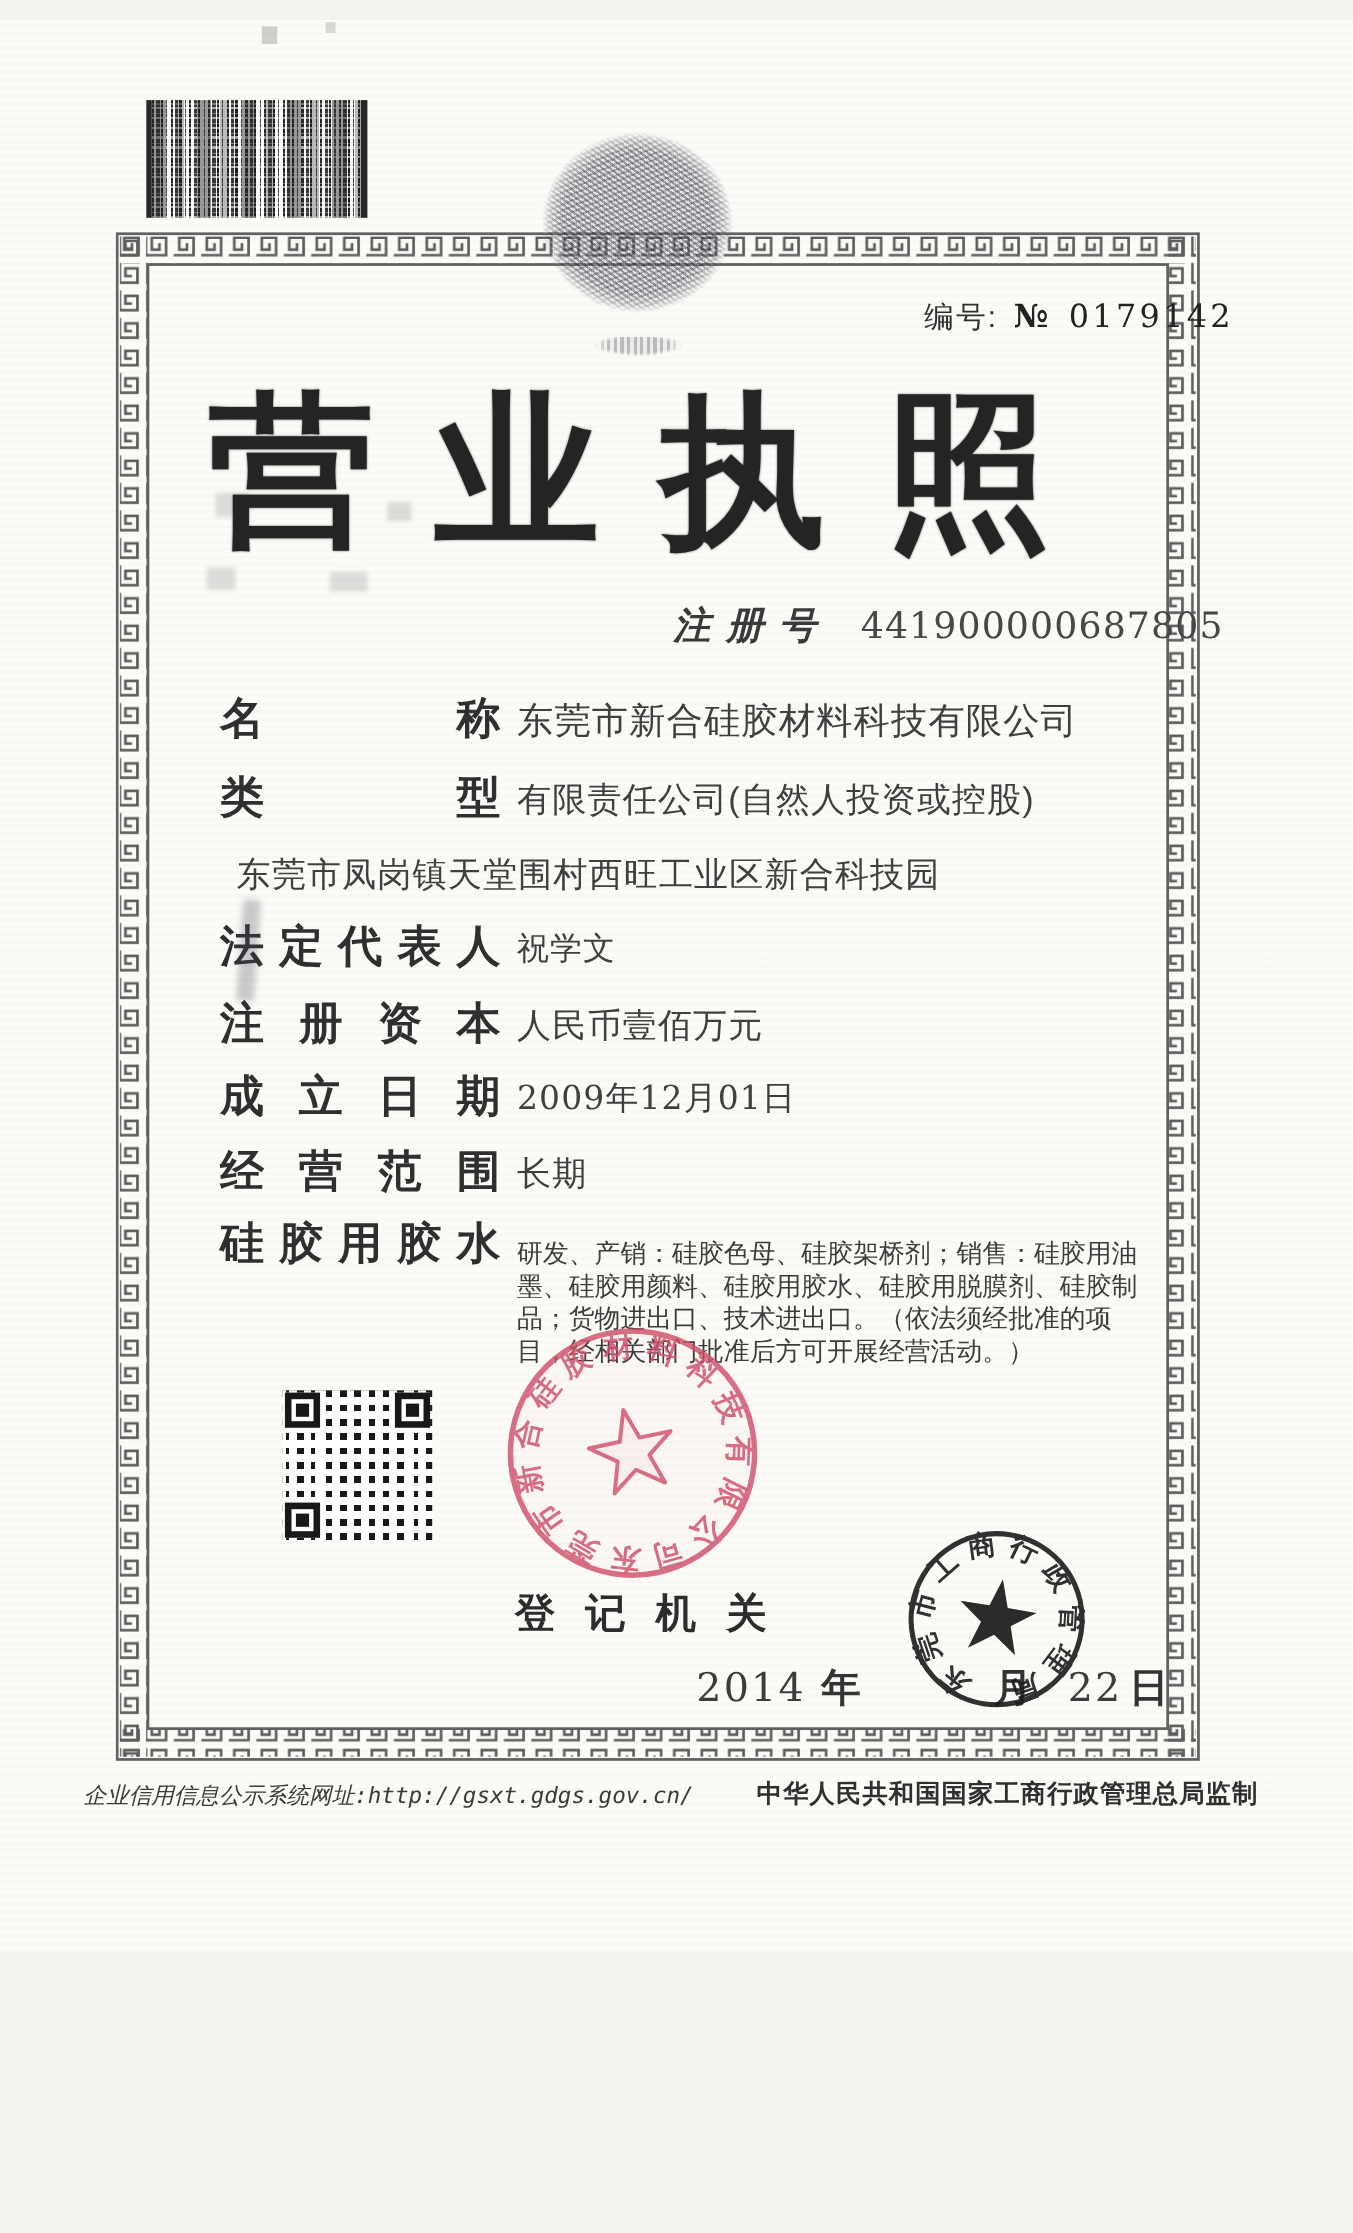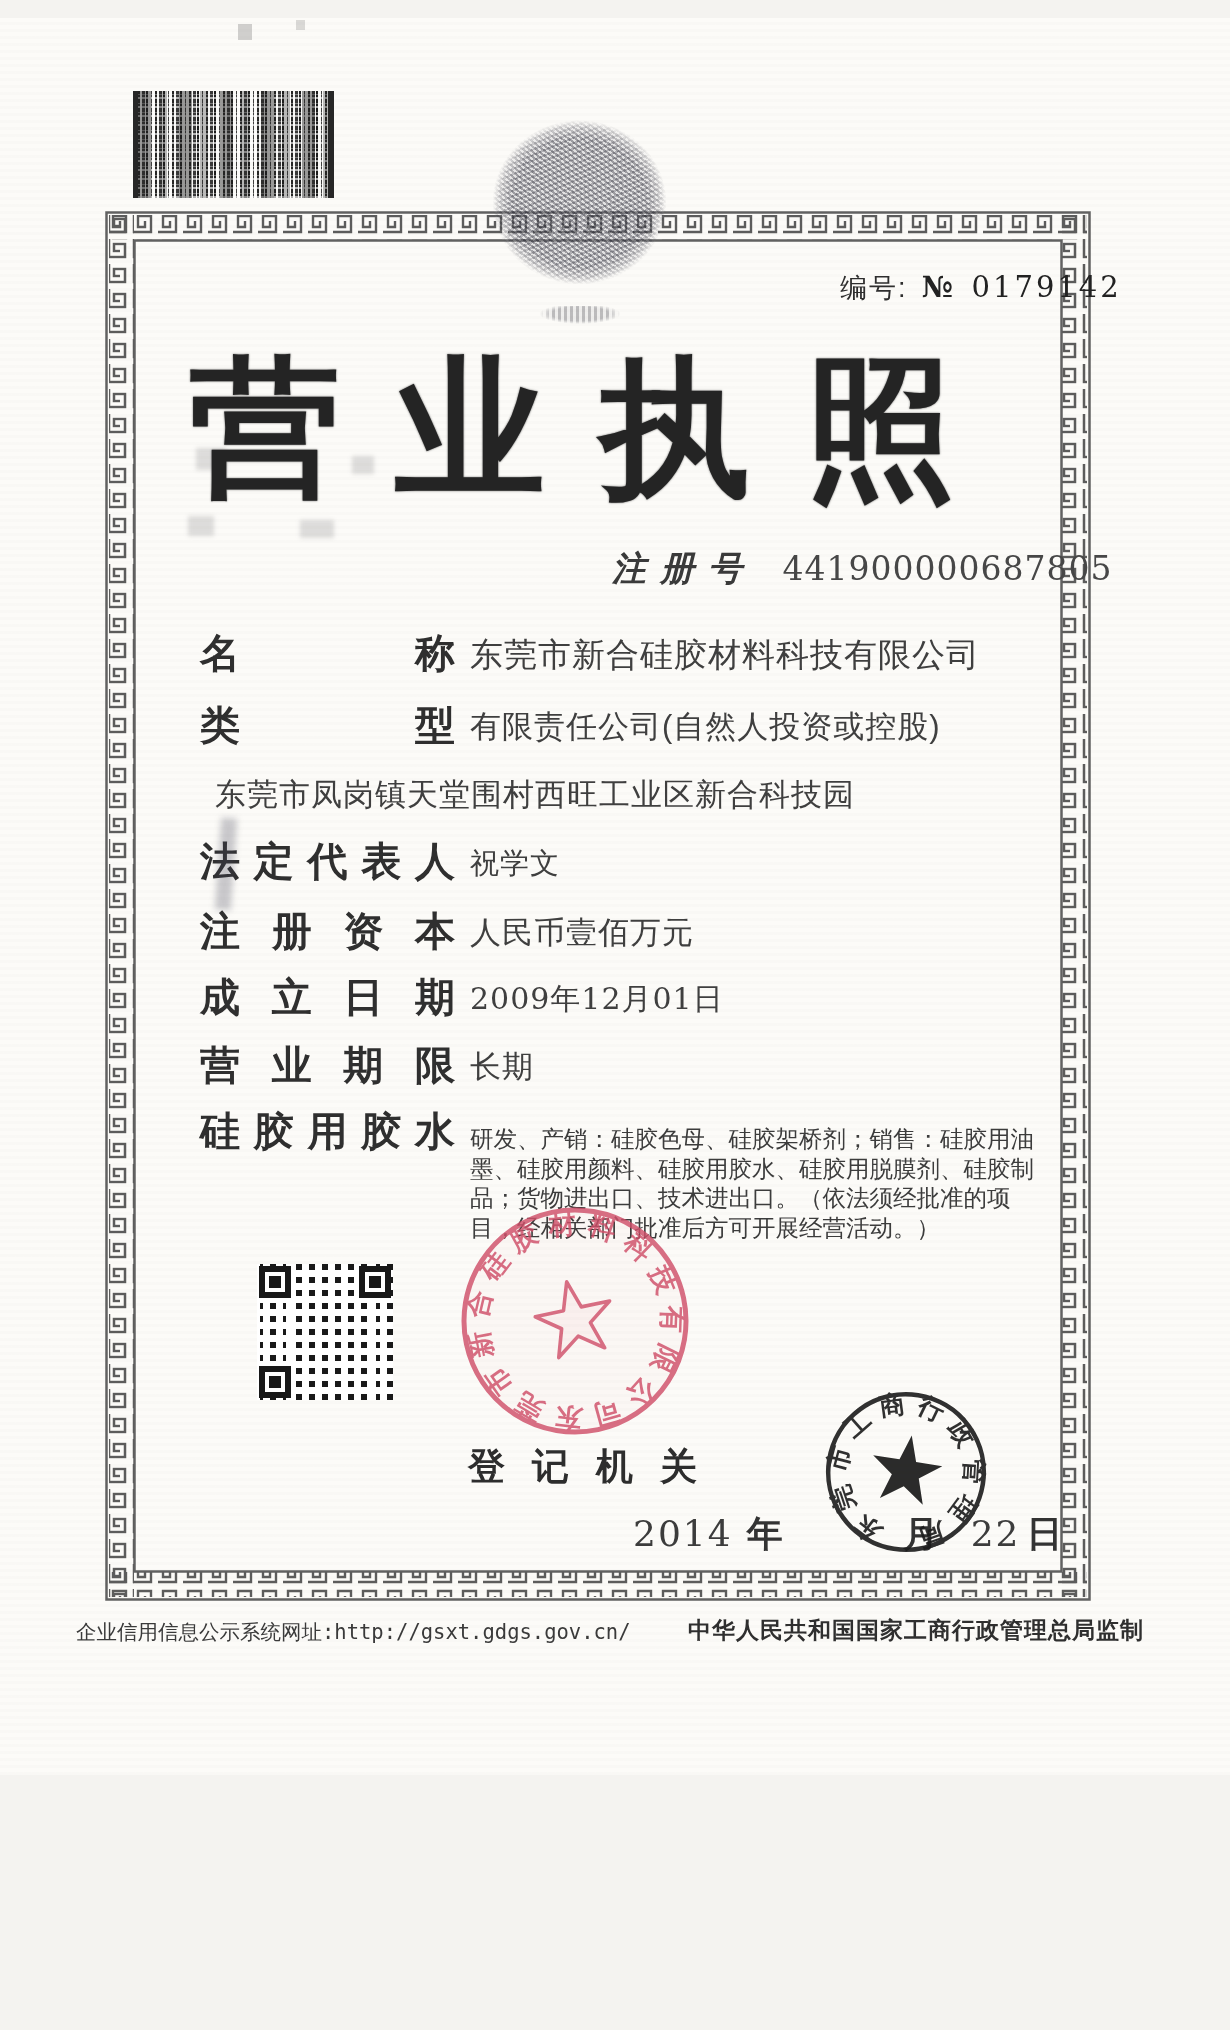--- a/index.html
+++ b/index.html
@@ -105,21 +105,21 @@
   .black-seal{position:absolute;left:818px;top:1366px;z-index:7;transform:rotate(9deg);opacity:.9;}
   
   .registry{position:absolute;left:468px;top:1424px;z-index:4;font-size:37px;font-weight:600;letter-spacing:27px;color:#2d2d2d;white-space:nowrap;}
   .dateline{position:absolute;left:585px;top:1492px;z-index:5;font-size:36px;color:#333;white-space:nowrap;}
   .dateline .num{font-family:"DejaVu Serif", serif;letter-spacing:2px;color:#3c3c3c;margin-left:48px;}
   .dateline .u1{margin-left:14px;font-weight:600;}
   .dateline .u2{margin-left:120px;font-weight:600;}
   .dateline .d{margin-left:32px;text-align:right;}
   .dateline .u3{margin-left:6px;font-weight:600;}
   
-  .footer-left{position:absolute;left:76px;top:1600px;z-index:4;font-size:20.5px;color:#3a3a3a;font-family:"DejaVu Sans Mono", monospace;letter-spacing:0px;}
+  .footer-left{position:absolute;left:76px;top:1600px;z-index:4;font-size:20.5px;color:#3a3a3a;font-family:"DejaVu Sans Mono", monospace;letter-spacing:0px;font-style:italic;}
   .footer-right{position:absolute;left:688px;top:1597px;z-index:4;font-size:23px;font-weight:600;color:#2f2f2f;letter-spacing:1px;}
   
   .artifact{position:absolute;background:rgba(60,60,60,.5);filter:blur(.6px);}
 </style>
 </head>
 <body>
 
 <div class="page">
 
   <div class="artifact" style="left:238px;top:6px;width:14px;height:16px;opacity:.45"></div>
@@ -182,21 +182,21 @@
     </div>
     <div class="row" style="top:890px">
       <span class="label">注册资本</span>
       <span class="value">人民币壹佰万元</span>
     </div>
     <div class="row" style="top:956px">
       <span class="label">成立日期</span>
       <span class="value" style="font-family:'DejaVu Serif', serif;font-size:30px">2009年12月01日</span>
     </div>
     <div class="row" style="top:1024px">
-      <span class="label">营业期限</span>
+      <span class="label">经营范围</span>
       <span class="value">长期</span>
     </div>
     <div class="row" style="top:1090px">
       <span class="label">硅胶用胶水</span>
       <span class="value-small">研发、产销：硅胶色母、硅胶架桥剂；销售：硅胶用油墨、硅胶用颜料、硅胶用胶水、硅胶用脱膜剂、硅胶制品；货物进出口、技术进出口。（依法须经批准的项目，经相关部门批准后方可开展经营活动。）</span>
     </div>
   </div>
 
   <div class="smudge"></div>
 

